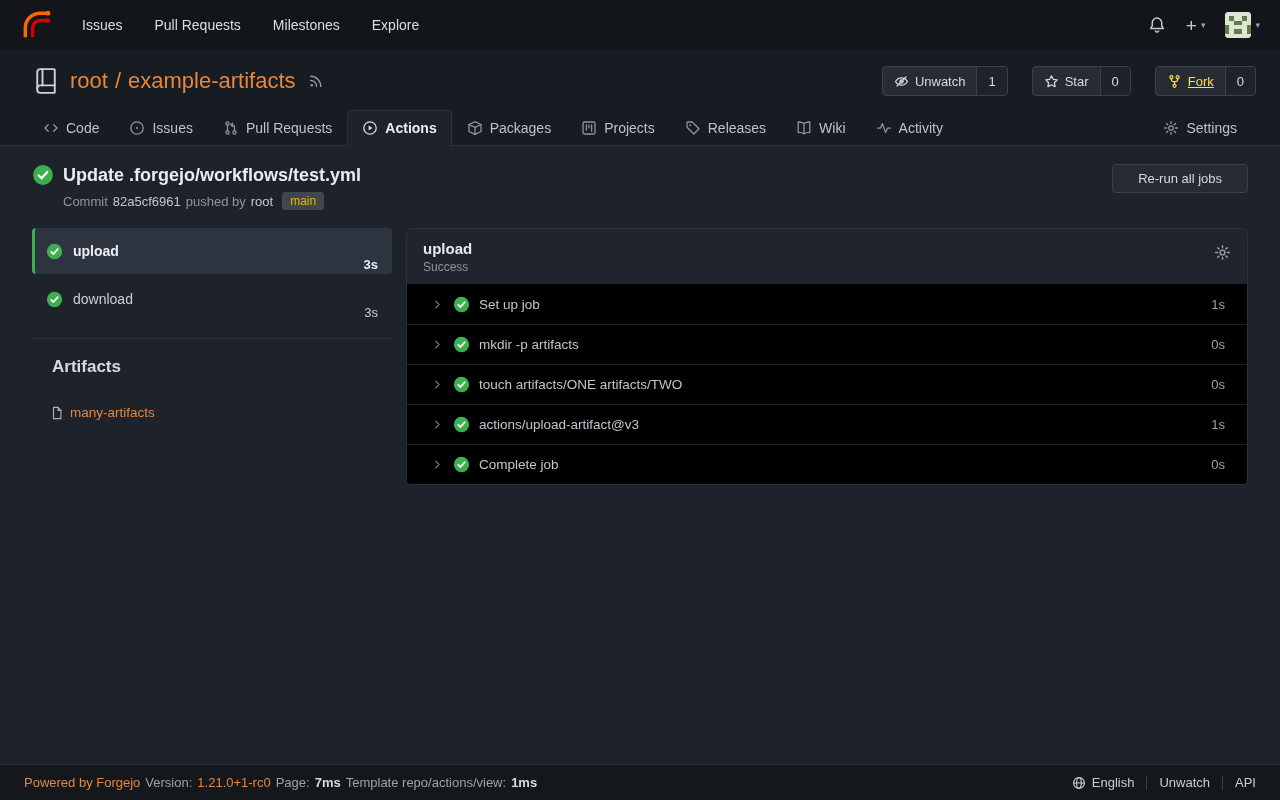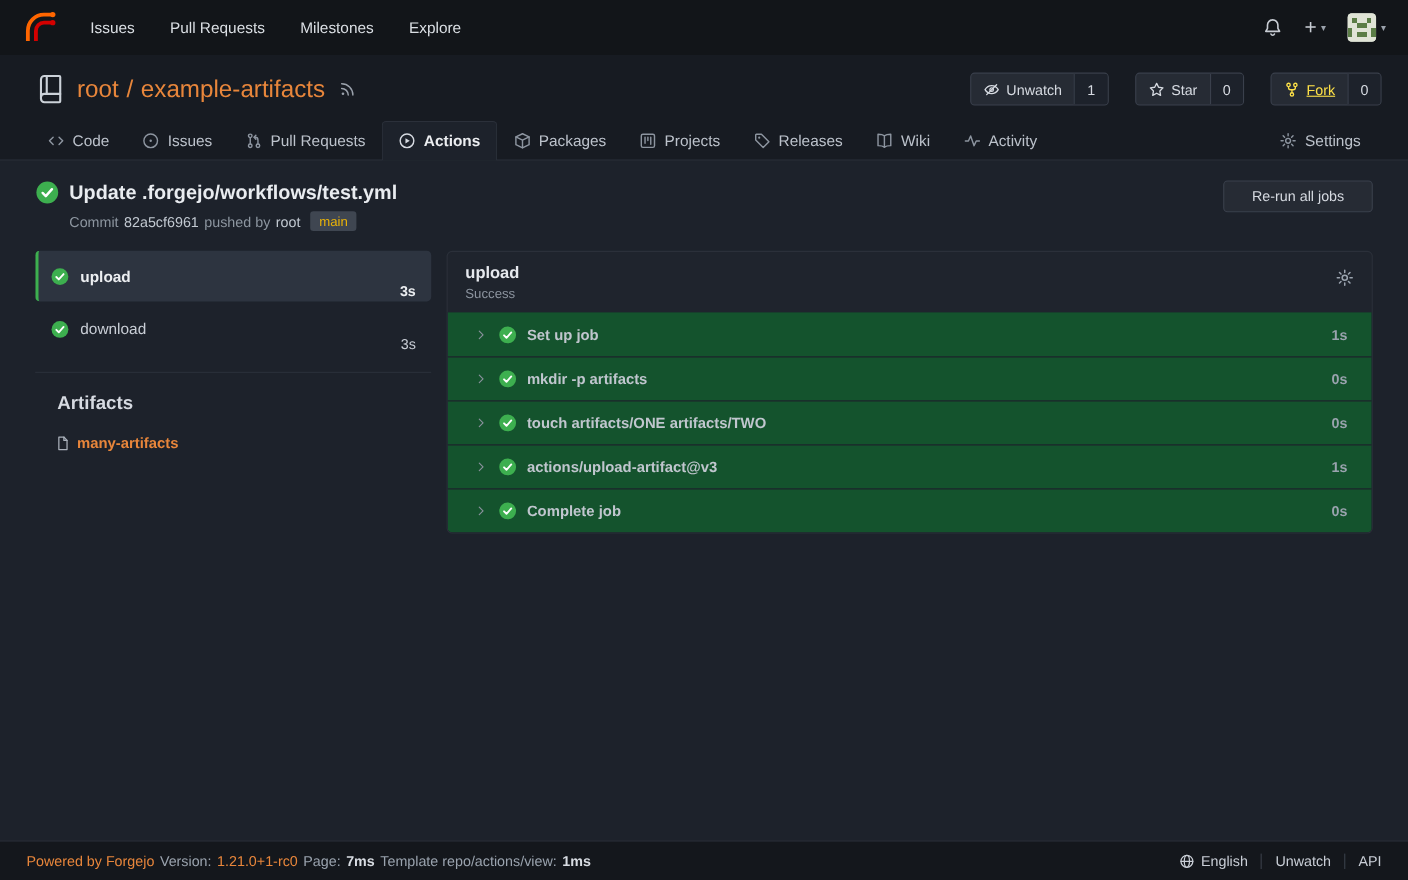--- a/index.html
+++ b/index.html
@@ -76,35 +76,35 @@
   .left-col { width:360px; flex-shrink:0; }
   .job-row {
     height:46px; display:flex; align-items:center; gap:10px; padding:0 14px;
     border-radius:4px; font-size:14px; color:#c9ced6; cursor:pointer; margin-bottom:2px;
   }
   .job-row.selected { background:#2d3440; color:#eceef1; font-weight:700; border-left:3px solid #3daf4f; padding-left:11px; }
   .job-row .dur { margin-left:auto; font-size:13px;margin-top:27px; }
   .job-row.selected .dur { font-weight:700; }
   .left-divider { border:none; border-top:1px solid #2b303a; margin:16px 0 18px; }
   .artifacts-title { font-size:17px; font-weight:600; color:#d6dae1; padding-left:20px; }
-  .artifact-item { display:flex; align-items:center; gap:6px; padding-left:18px; margin-top:18px; font-size:13.5px;font-weight:bold; }
+  .artifact-item { display:flex; align-items:center; gap:6px; padding-left:18px; margin-top:28px; font-size:13.5px; }
   .artifact-item a { color:#e8863b; }
   .artifact-item .ic { color:#aab1bb; width:14px; height:14px; }
 
   
   .right-panel { flex:1; border:1px solid #2b303a; border-radius:5px; overflow:hidden; background:#1f242d; align-self:flex-start; }
   .panel-head { display:flex; align-items:flex-start; padding:11px 16px 10px; }
   .panel-titles { display:flex; flex-direction:column; gap:3px; }
   .panel-title { font-size:15px; font-weight:700; color:#e6e9ee; }
   .panel-status { font-size:12px; color:#8d95a0; }
   .panel-gear { margin-left:auto; color:#9aa3ae; cursor:pointer; margin-top:4px; }
   .steps { background:#1d222b; }
   .step-row {
     height:40px; display:flex; align-items:center; gap:9px; padding:0 22px 0 24px;
-    background:#14532d; border-top:1px solid #1d222b; cursor:pointer;font-weight:bold;
+    background:#000000; border-top:1px solid #1d222b; cursor:pointer;
   }
   .step-row:first-child { border-top:none; }
   .step-name { font-size:13.5px; color:#c0c6ce; }
   .step-dur { margin-left:auto; font-size:13px; color:#9aa3ae; }
   .chev { width:13px; height:13px; color:#8a929d; flex-shrink:0; }
   .check { width:17px; height:17px; flex-shrink:0; }
   .check-lg { width:22px; height:22px; flex-shrink:0; }
 
   
   .footer {

